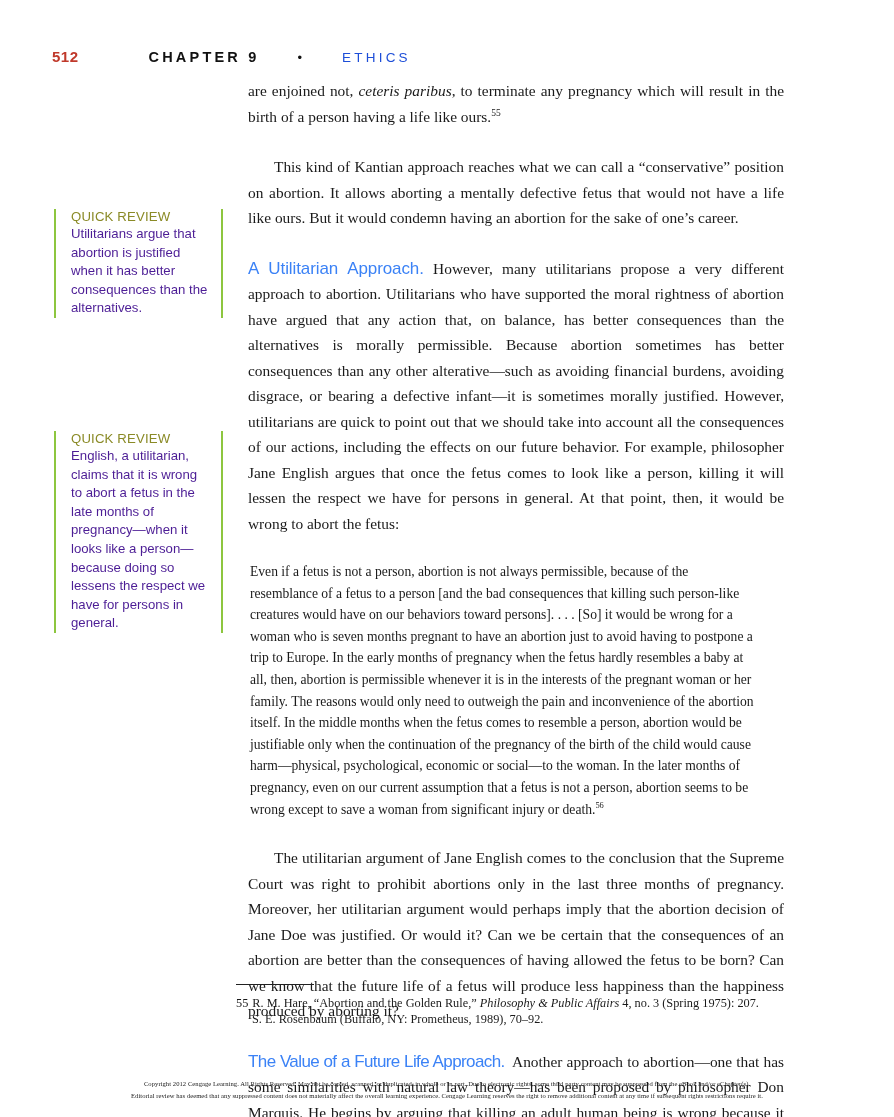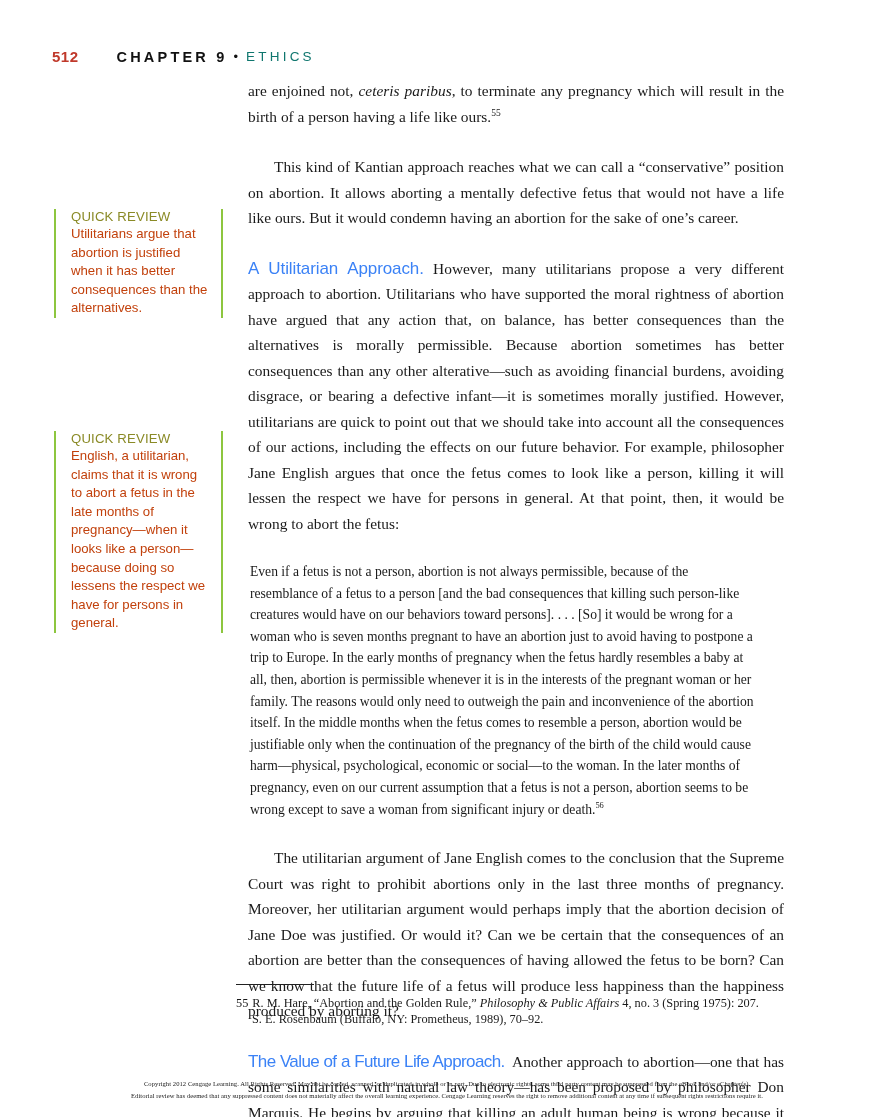--- a/index.html
+++ b/index.html
@@ -21,43 +21,44 @@
     width: 894px;
     height: 1117px;
   }
 
   
   .running-head {
     position: absolute;
     left: 52px;
     top: 48px;
     display: flex;
-    align-items: center;
-    font-family: "Liberation Sans", sans-serif;
+    align-items: flex-end;
+    font-family: "Liberation Sans", sans-serif;
+    gap: 32px;
   }
   .folio {
     color: #c0392b;
     font-weight: bold;
     font-size: 15px;
     letter-spacing: 0.5px;
     margin-right: 38px;
   }
   .head-chapter {
     color: #111111;
     font-weight: bold;
     font-size: 14.5px;
     letter-spacing: 3.2px;
   }
   .head-bullet {
     color: #111111;
     font-size: 13px;
     margin: 0 8px 0 6px;
   }
   .head-section {
-    color: #0f766e;
+    color: #1d4ed8;
     font-size: 13.5px;
     letter-spacing: 3.2px;
   }
 
   
   .content {
     position: absolute;
     left: 248px;
     top: 78px;
     width: 536px;
@@ -122,21 +123,21 @@
   .qr-title {
     font-family: "Liberation Sans", sans-serif;
     color: #8a8a26;
     font-size: 13.2px;
     letter-spacing: 0.15px;
     margin-bottom: 1px;
     display: block;
   }
   .qr-body {
     font-family: "Liberation Sans", sans-serif;
-    color: #c2410c;
+    color: #4c1d95;
     font-size: 13.2px;
     line-height: 18.6px;
     display: block;
   }
   #qr-1 { left: 54px; top: 209px; }
   #qr-2 { left: 54px; top: 431px; }
 
   
   .footnotes {
     position: absolute;

